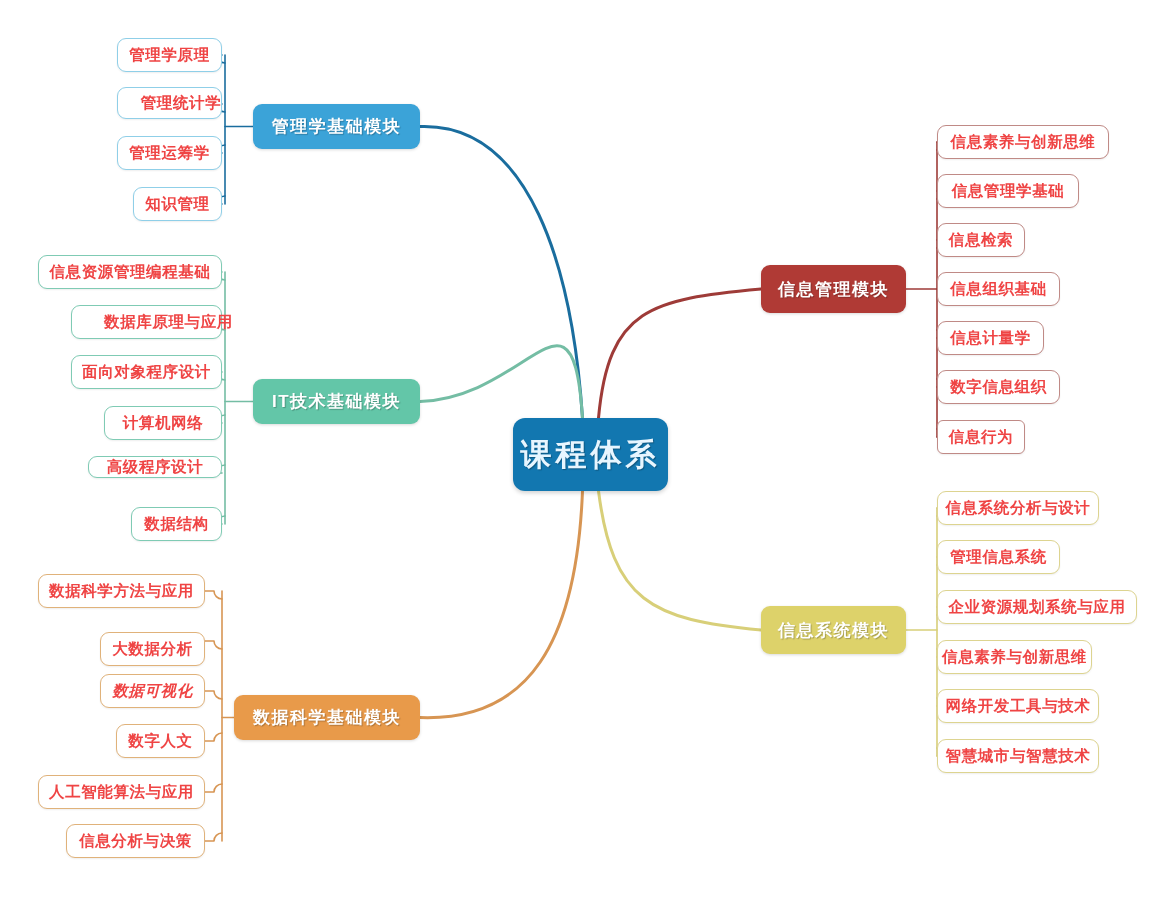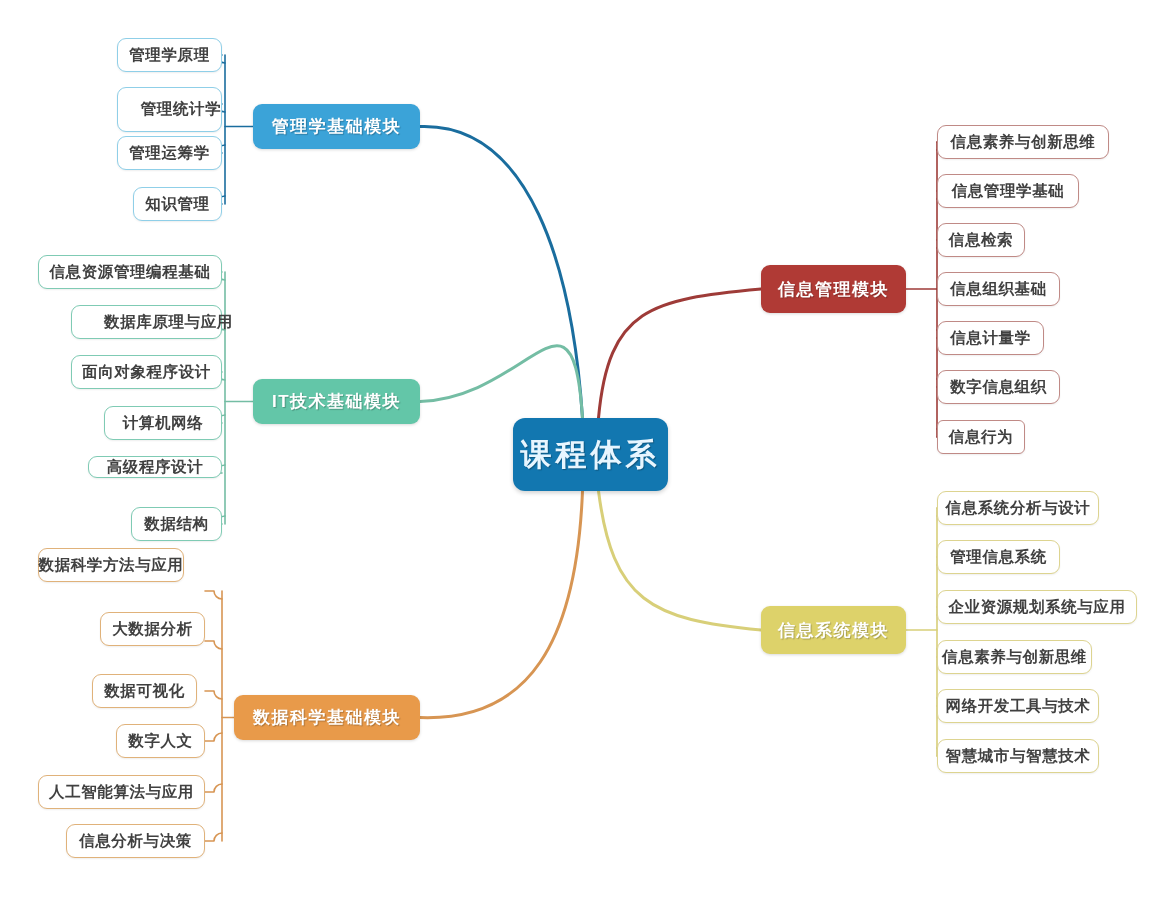--- a/index.html
+++ b/index.html
@@ -54,21 +54,21 @@
     font-size: 17px;
     font-weight: bold;
     letter-spacing: 1.5px;
     text-shadow: 1px 1px 1px rgba(0,0,0,0.25);
     box-shadow: 0 1px 3px rgba(0,0,0,0.15);
   }
   
   .leaf {
     border-radius: 9px;
     background: #ffffff;
-    color: #404040;
+    color: #ef4444;
     font-size: 15.5px;
     font-weight: bold;
     border-style: solid;
     border-width: 1.6px;
     letter-spacing: 0.6px;
     box-shadow: 0 1px 2px rgba(0,0,0,0.07);
   }
 </style>
 </head>
 <body>
@@ -116,34 +116,34 @@
       <path d="M937,516 A8,8 0 0 0 945,508 L937,508" fill="none" stroke="#d8cf79" stroke-width="1.6" stroke-linecap="round" stroke-linejoin="round"></path>
       <path d="M937,565 A8,8 0 0 0 945,557 L937,557" fill="none" stroke="#d8cf79" stroke-width="1.6" stroke-linecap="round" stroke-linejoin="round"></path>
       <path d="M937,615 A8,8 0 0 0 945,607 L937,607" fill="none" stroke="#d8cf79" stroke-width="1.6" stroke-linecap="round" stroke-linejoin="round"></path>
       <path d="M937,649 A8,8 0 0 1 945,657 L937,657" fill="none" stroke="#d8cf79" stroke-width="1.6" stroke-linecap="round" stroke-linejoin="round"></path>
       <path d="M937,698 A8,8 0 0 1 945,706 L937,706" fill="none" stroke="#d8cf79" stroke-width="1.6" stroke-linecap="round" stroke-linejoin="round"></path>
       <path d="M937,748 A8,8 0 0 1 945,756 L937,756" fill="none" stroke="#d8cf79" stroke-width="1.6" stroke-linecap="round" stroke-linejoin="round"></path>
     </svg>
   <div id="nodes">
       <div class="node root" style="left: 513px; top: 418px; width: 155px; height: 73px; background: rgb(18, 119, 176);">课程体系</div>
       <div class="node leaf" style="left: 117px; top: 38px; width: 105px; height: 34px; border-color: rgb(143, 207, 232);">管理学原理</div>
-      <div class="node leaf" style="left: 117px; top: 87px; width: 105px; height: 45px; border-color: rgb(143, 207, 232); padding-left: 23px;">管理统计学</div>
+      <div class="node leaf" style="left: 117px; top: 87px; width: 105px; height: 32px; border-color: rgb(143, 207, 232); padding-left: 23px;">管理统计学</div>
       <div class="node leaf" style="left: 117px; top: 136px; width: 105px; height: 34px; border-color: rgb(143, 207, 232);">管理运筹学</div>
       <div class="node leaf" style="left: 133px; top: 187px; width: 89px; height: 34px; border-color: rgb(143, 207, 232);">知识管理</div>
       <div class="node branch" style="left: 253px; top: 104px; width: 167px; height: 45px; background: rgb(59, 163, 216);">管理学基础模块</div>
       <div class="node leaf" style="left: 38px; top: 255px; width: 184px; height: 34px; border-color: rgb(127, 203, 180);">信息资源管理编程基础</div>
       <div class="node leaf" style="left: 71px; top: 305px; width: 151px; height: 34px; border-color: rgb(127, 203, 180); padding-left: 44px;">数据库原理与应用</div>
       <div class="node leaf" style="left: 71px; top: 355px; width: 151px; height: 34px; border-color: rgb(127, 203, 180);">面向对象程序设计</div>
       <div class="node leaf" style="left: 104px; top: 406px; width: 118px; height: 34px; border-color: rgb(127, 203, 180);">计算机网络</div>
       <div class="node leaf" style="left: 88px; top: 456px; width: 134px; height: 22px; border-color: rgb(127, 203, 180); font-family: Liberation Serif, serif;">高级程序设计</div>
       <div class="node leaf" style="left: 131px; top: 507px; width: 91px; height: 34px; border-color: rgb(127, 203, 180);">数据结构</div>
       <div class="node branch" style="left: 253px; top: 379px; width: 167px; height: 45px; background: rgb(99, 198, 168);">IT技术基础模块</div>
-      <div class="node leaf" style="left: 38px; top: 548px; width: 146px; height: 34px; border-color: rgb(224, 178, 122);">数据科学方法与应用</div>
-      <div class="node leaf" style="left: 100px; top: 612px; width: 105px; height: 34px; border-color: rgb(224, 178, 122);">大数据分析</div>
-      <div class="node leaf" style="left: 92px; top: 674px; width: 105px; height: 34px; border-color: rgb(224, 178, 122);">数据可视化</div>
+      <div class="node leaf" style="left: 38px; top: 574px; width: 167px; height: 34px; border-color: rgb(224, 178, 122);">数据科学方法与应用</div>
+      <div class="node leaf" style="left: 100px; top: 632px; width: 105px; height: 34px; border-color: rgb(224, 178, 122);">大数据分析</div>
+      <div class="node leaf" style="left: 100px; top: 674px; width: 105px; height: 34px; border-color: rgb(224, 178, 122); font-style: italic;">数据可视化</div>
       <div class="node leaf" style="left: 116px; top: 724px; width: 89px; height: 34px; border-color: rgb(224, 178, 122);">数字人文</div>
       <div class="node leaf" style="left: 38px; top: 775px; width: 167px; height: 34px; border-color: rgb(224, 178, 122);">人工智能算法与应用</div>
       <div class="node leaf" style="left: 66px; top: 824px; width: 139px; height: 34px; border-color: rgb(224, 178, 122);">信息分析与决策</div>
       <div class="node branch" style="left: 234px; top: 695px; width: 186px; height: 45px; background: rgb(232, 154, 74);">数据科学基础模块</div>
       <div class="node leaf" style="left: 937px; top: 125px; width: 172px; height: 34px; border-color: rgb(192, 138, 134);">信息素养与创新思维</div>
       <div class="node leaf" style="left: 937px; top: 174px; width: 142px; height: 34px; border-color: rgb(192, 138, 134);">信息管理学基础</div>
       <div class="node leaf" style="left: 937px; top: 223px; width: 88px; height: 34px; border-color: rgb(192, 138, 134);">信息检索</div>
       <div class="node leaf" style="left: 937px; top: 272px; width: 123px; height: 34px; border-color: rgb(192, 138, 134);">信息组织基础</div>
       <div class="node leaf" style="left: 937px; top: 321px; width: 107px; height: 34px; border-color: rgb(192, 138, 134);">信息计量学</div>
       <div class="node leaf" style="left: 937px; top: 370px; width: 123px; height: 34px; border-color: rgb(192, 138, 134);">数字信息组织</div>

